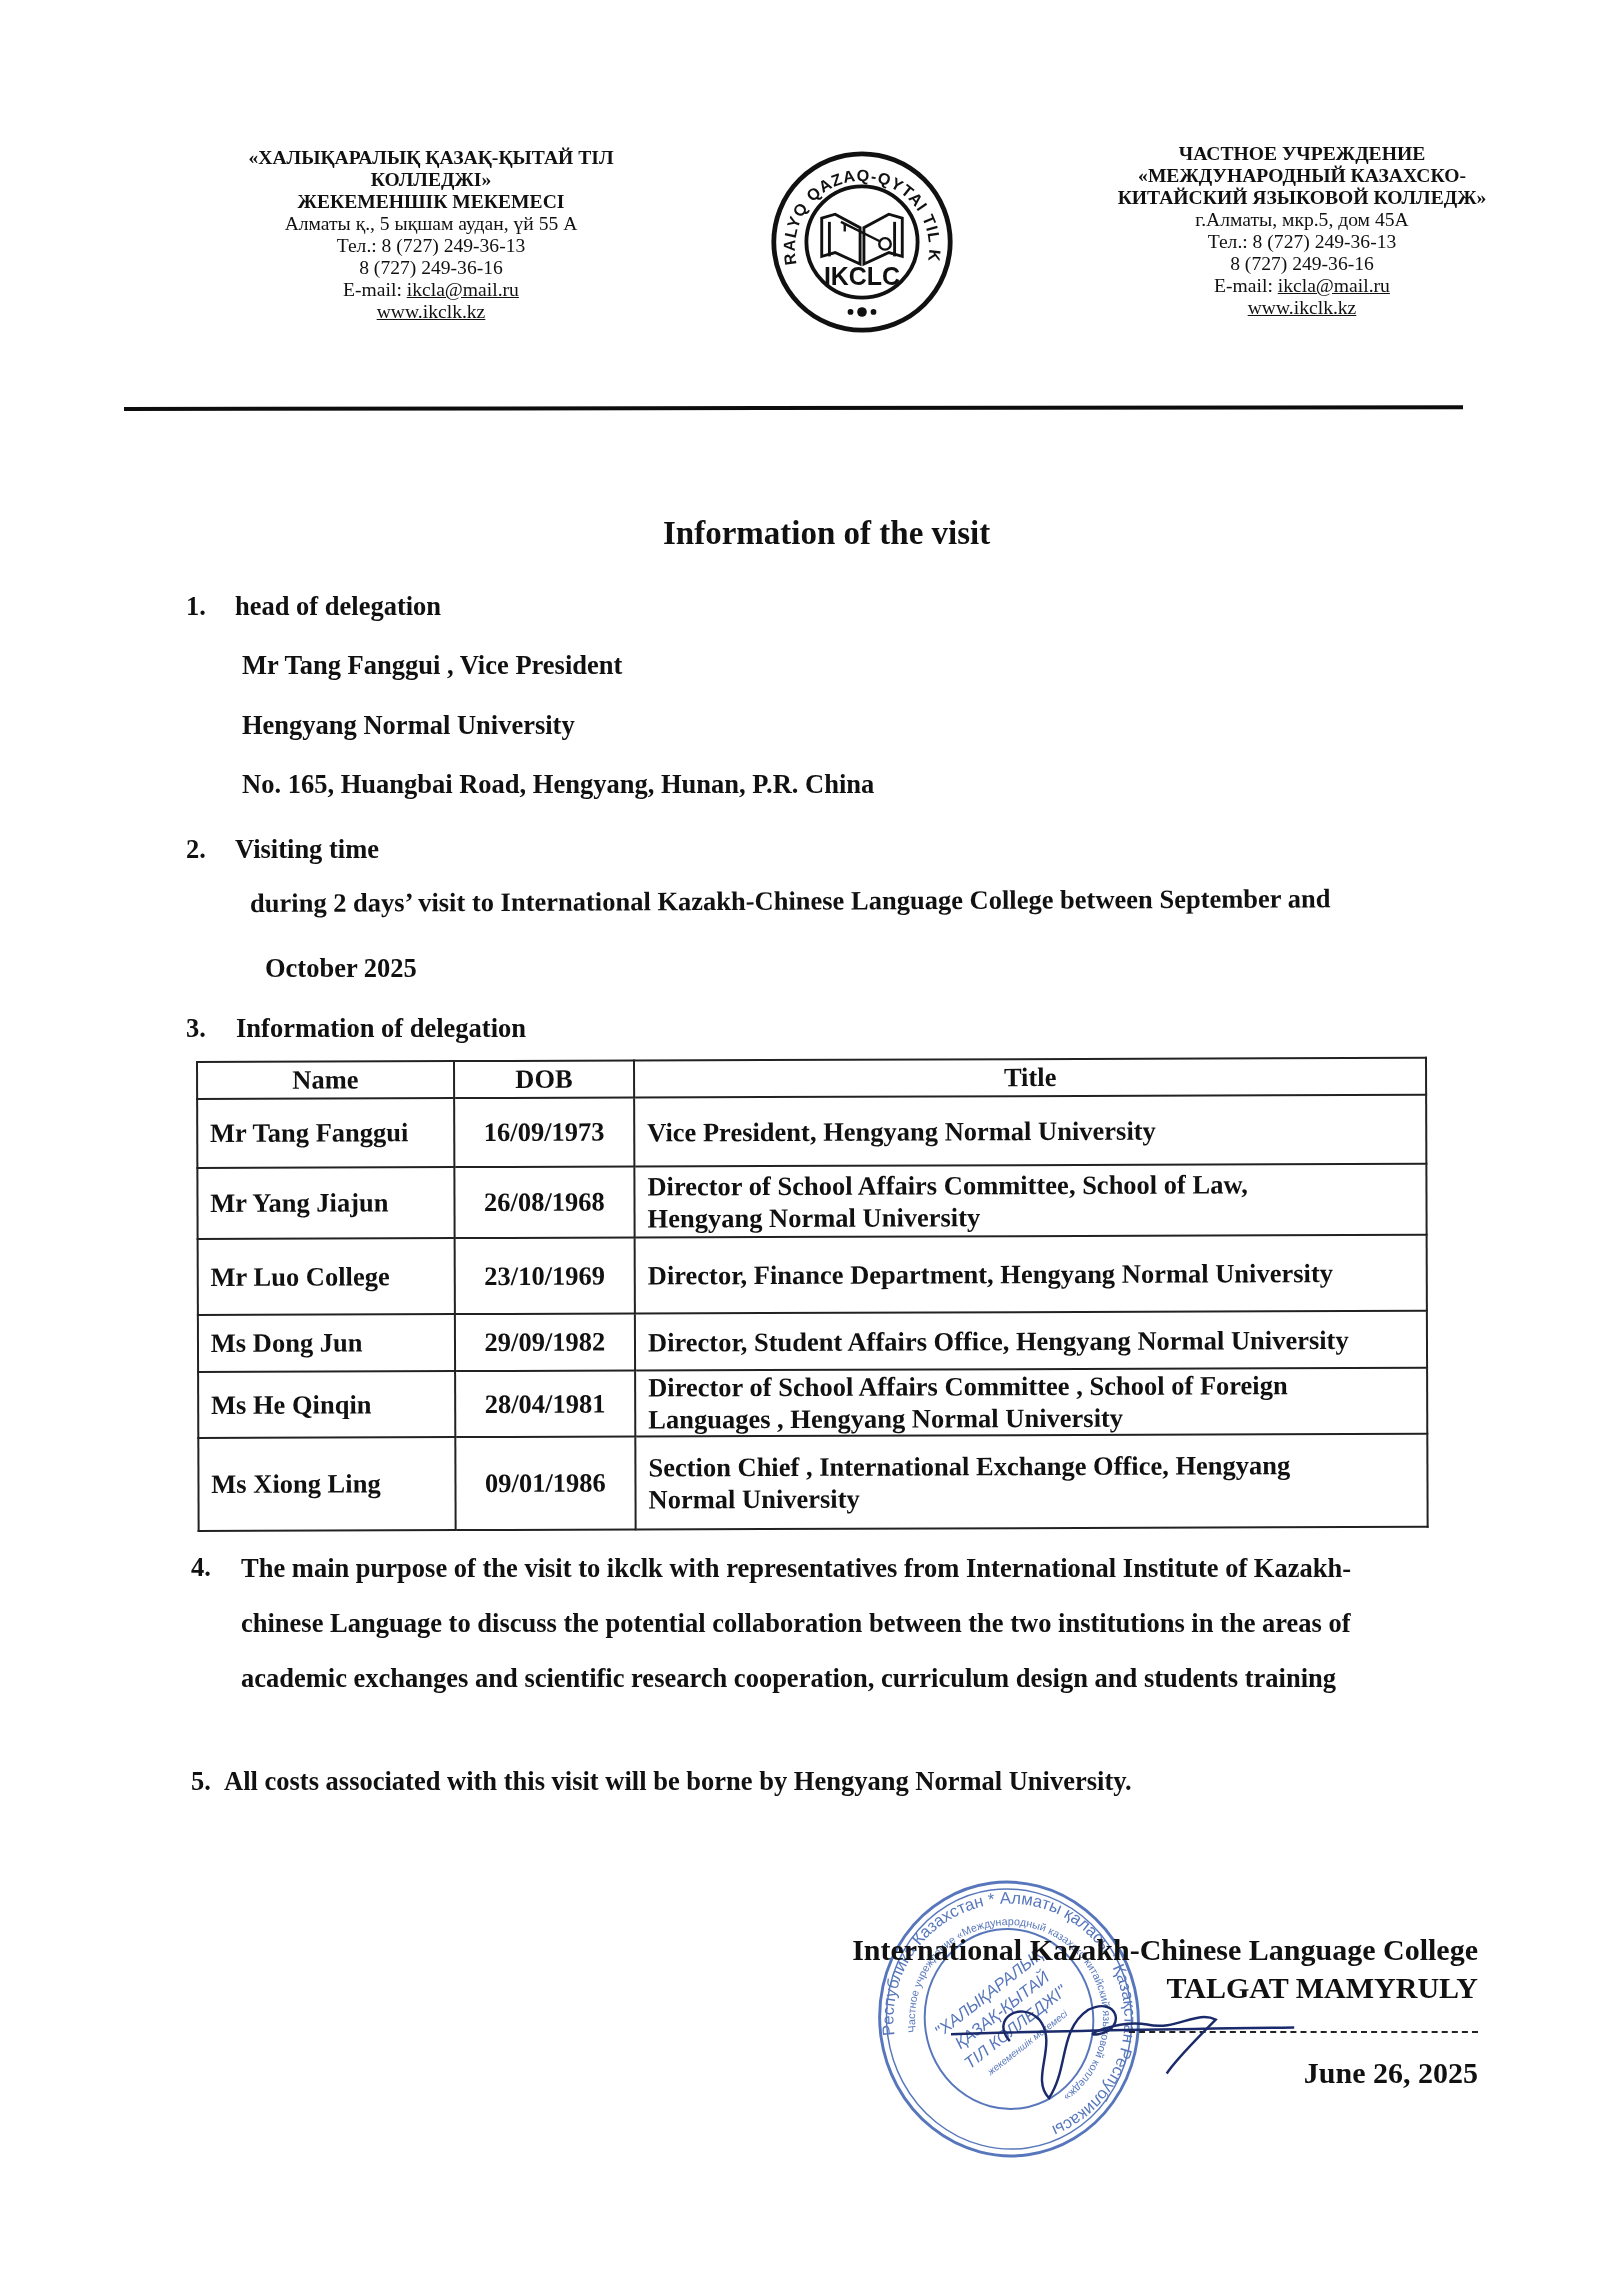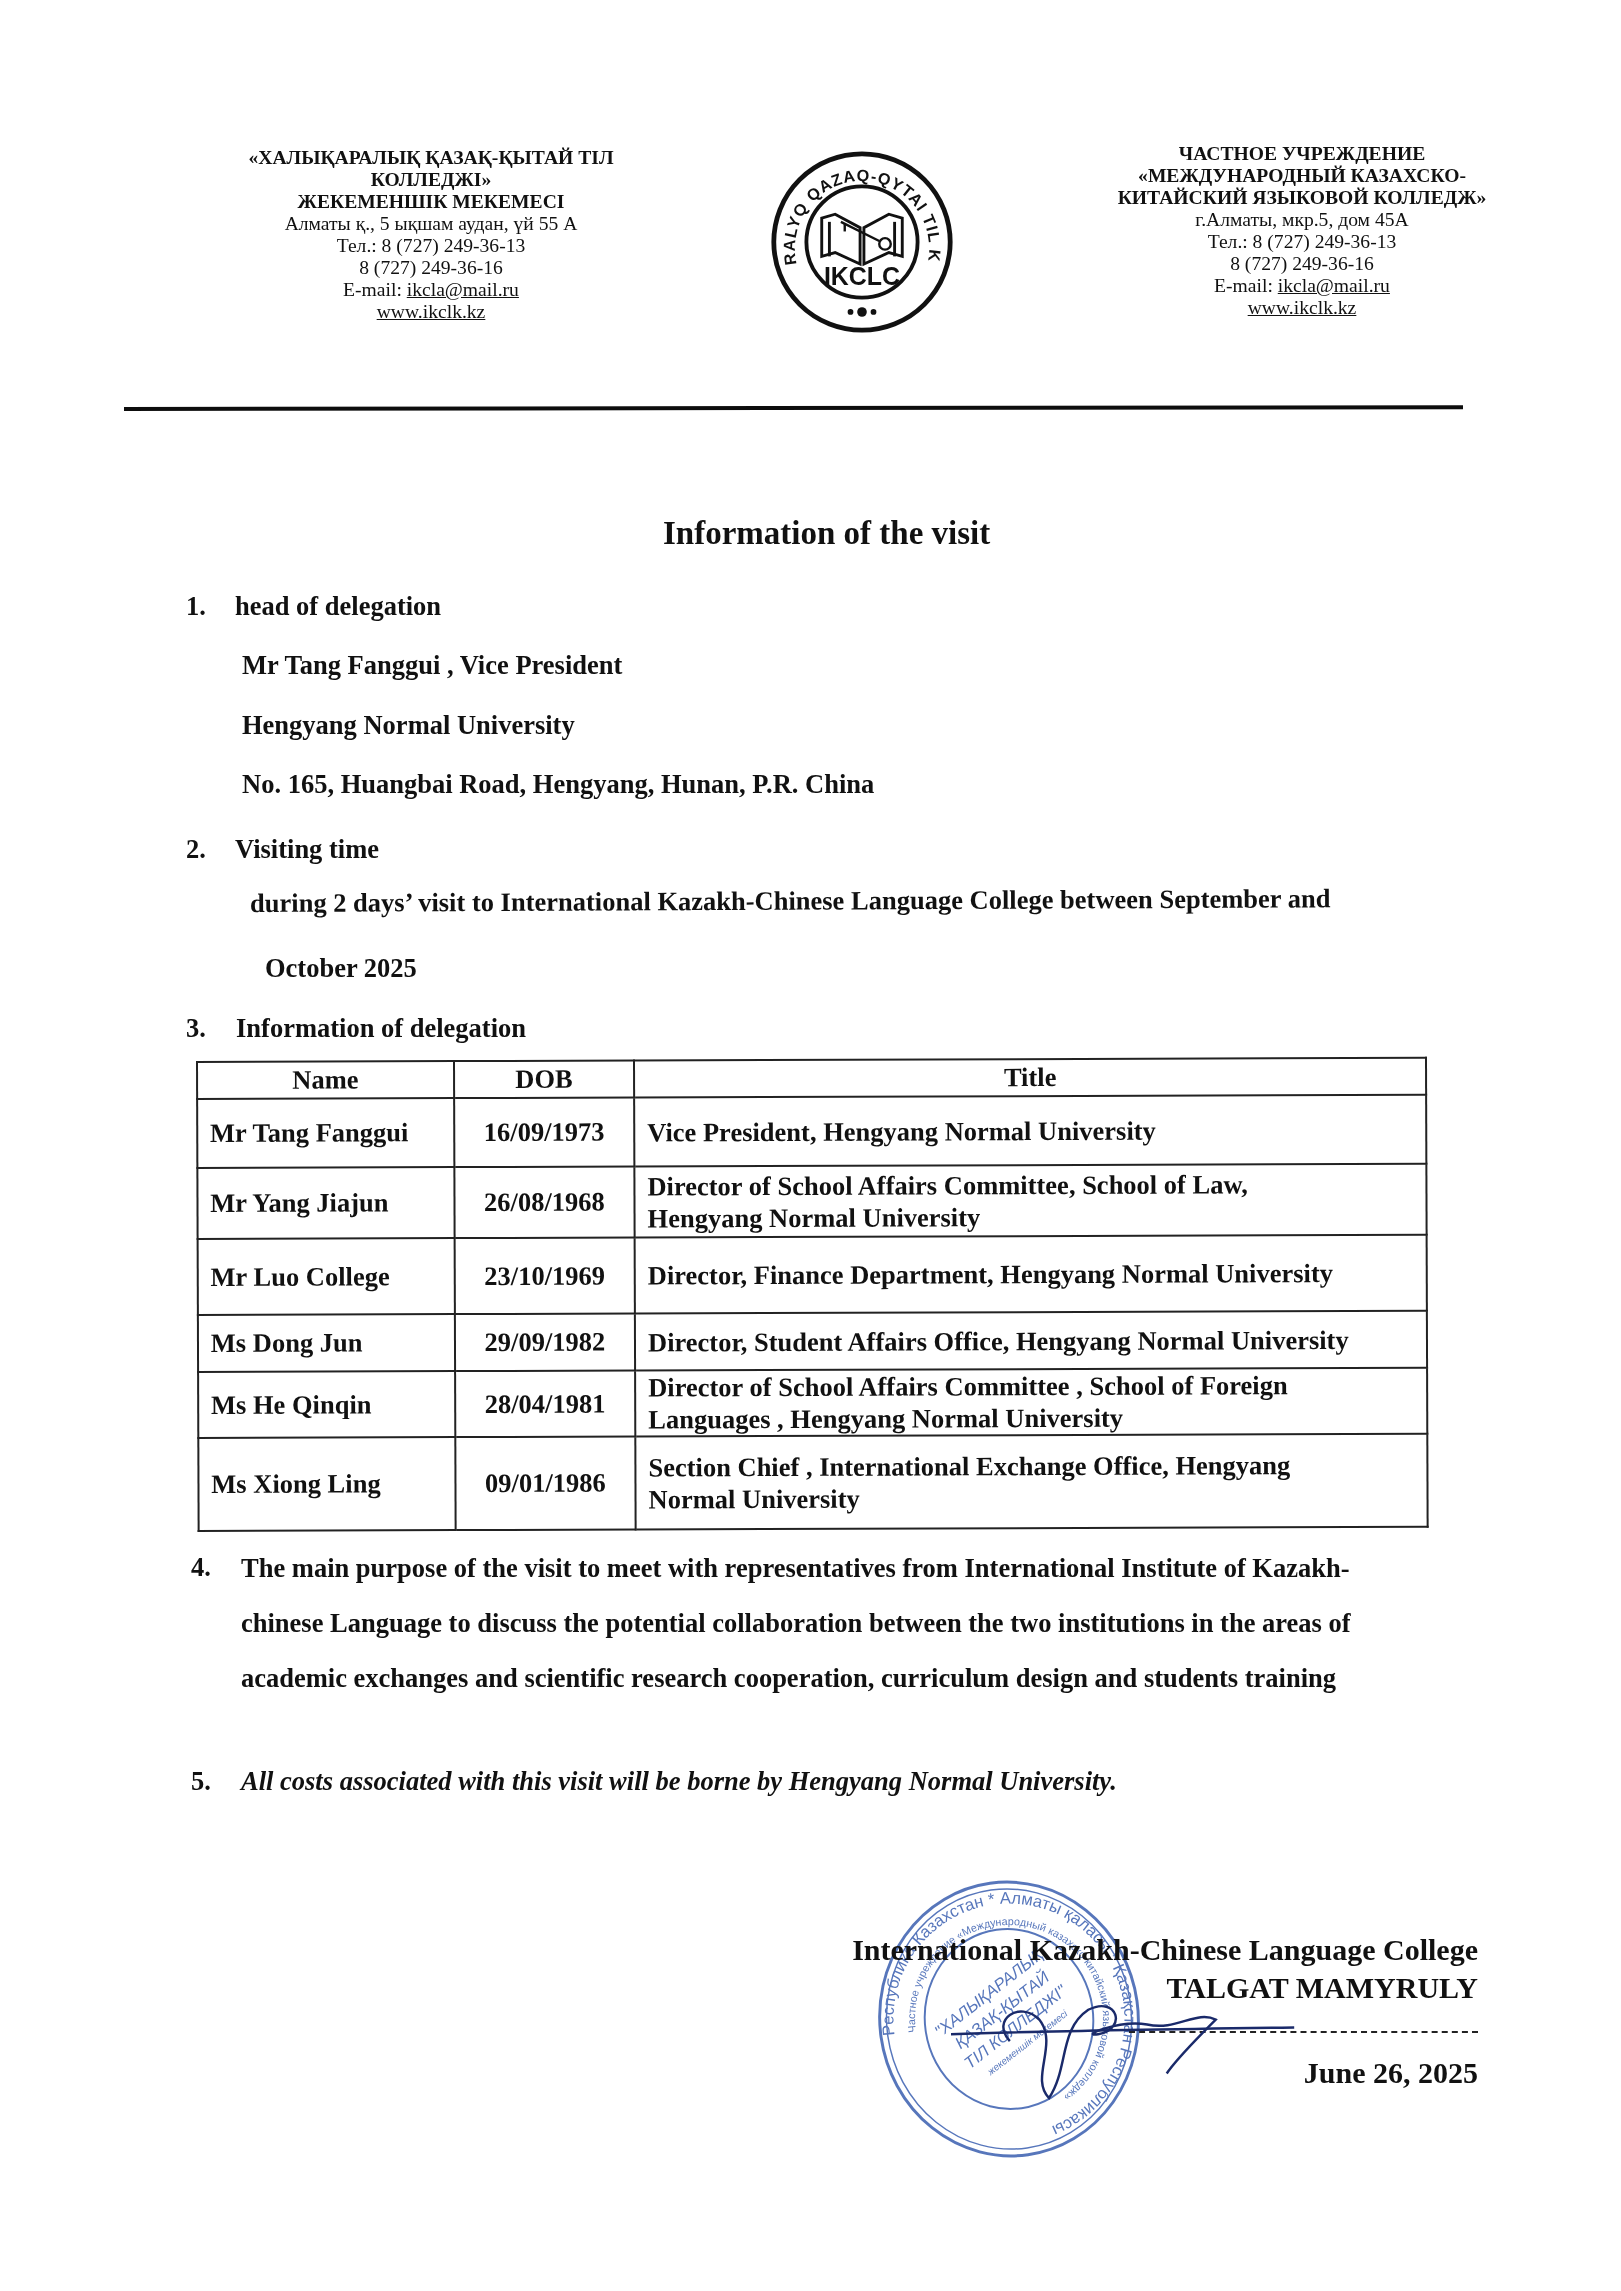--- a/index.html
+++ b/index.html
@@ -165,27 +165,27 @@
       <td class="c-title">
           <div>Section Chief , International Exchange Office, Hengyang</div>
           <div>Normal University</div>
         </td>
     </tr>
   </tbody>
 </table>
 
 <div class="num" style="left:191px; top:1552px;">4.</div>
 <div class="purpose">
-  <span class="ln">The main purpose of the visit to meet with representatives from International Institute of Kazakh-</span>
+  <span class="ln">The main purpose of the visit to ikclk with representatives from International Institute of Kazakh-</span>
   <span class="ln">chinese Language to discuss the potential collaboration between the two institutions in the areas of</span>
   <span class="ln">academic exchanges and scientific research cooperation, curriculum design and students training</span>
 </div>
 
 <div class="num" style="left:191px; top:1766px;">5.</div>
-<div class="t" style="left:241px; top:1766px;font-style:italic;">All costs associated with this visit will be borne by Hengyang Normal University.</div>
+<div class="t" style="left:224px; top:1766px;">All costs associated with this visit will be borne by Hengyang Normal University.</div>
 
 <svg class="stamp" viewBox="0 0 285 300" opacity="0.85">
   <defs>
     <path id="stampOuter" d="M 142,268 m -118,-118 a 118,118 0 1 1 236,0 a 118,118 0 1 1 -236,0" fill="none"></path>
     <path id="stampMid" d="M 142,252 m -96,-102 a 96,96 0 1 1 192,0 a 96,96 0 1 1 -192,0" fill="none"></path>
   </defs>
   <g transform="rotate(-8 142 150)">
     <ellipse cx="142" cy="150" rx="132" ry="140" fill="none" stroke="#3a5fb0" stroke-width="3"></ellipse>
     <ellipse cx="142" cy="150" rx="125" ry="133" fill="none" stroke="#3a5fb0" stroke-width="1.5"></ellipse>
     <ellipse cx="142" cy="150" rx="86" ry="92" fill="none" stroke="#3a5fb0" stroke-width="2"></ellipse>

